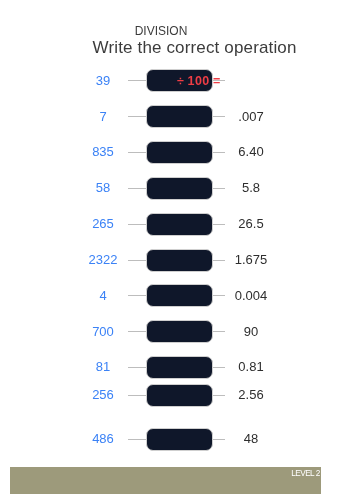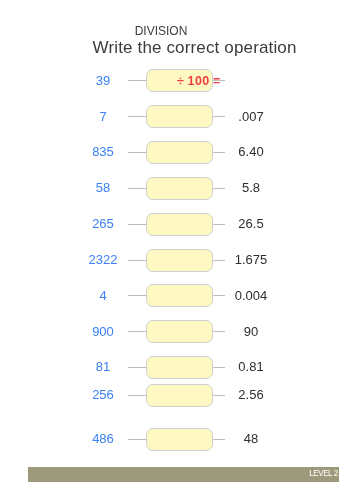--- a/index.html
+++ b/index.html
@@ -85,39 +85,39 @@
     width: 12px; height: 1px;
     background: #bdbdbd;
   }
   .box {
     position: absolute;
     left: 146px; top: 0;
     width: 66.7px; height: 23px;
     border: 1px solid #cfcfcf;
     border-radius: 7px;
     box-sizing: border-box;
-    background: #fef9c3;
+    background: #0f172a;
     padding-left: 30px;
   }
   .box .op {
     display: block;
     line-height: 23px;
     text-align: center;
     font-size: 12.5px;
     font-weight: bold;
     color: #ef3d45;
     white-space: nowrap;
   }
   .box .op .sym { margin-right: 3.6px; }
   .box .op .num { letter-spacing: 0.5px; margin-right: -0.5px; }
   .box .op .eq { margin-left: 3.6px; }
   .footer-bar {
     position: absolute;
-    left: 28px; top: 466.8px;
-    width: 310.7px; height: 15px;
+    left: 10px; top: 466.8px;
+    width: 310.7px; height: 27px;
     background: #9d9a7b;
   }
   .footer-label {
     position: absolute;
     right: 1px; top: 1.4px;
     height: 11px;
     line-height: 11px;
     font-size: 8.2px;
     color: #ffffff;
     letter-spacing: -0.5px;
@@ -188,21 +188,21 @@
       <div class="row" style="top: 284.36px;">
         <div class="left-num">4</div>
         <div class="line-l"></div>
         <div class="box">
           <span class="op"></span>
         </div>
         <div class="line-r"></div>
         <div class="right-num">0.004</div>
       </div>
       <div class="row" style="top: 320.195px;">
-        <div class="left-num">900</div>
+        <div class="left-num">700</div>
         <div class="line-l"></div>
         <div class="box">
           <span class="op"></span>
         </div>
         <div class="line-r"></div>
         <div class="right-num">90</div>
       </div>
       <div class="row" style="top: 356.03px;">
         <div class="left-num">81</div>
         <div class="line-l"></div>

